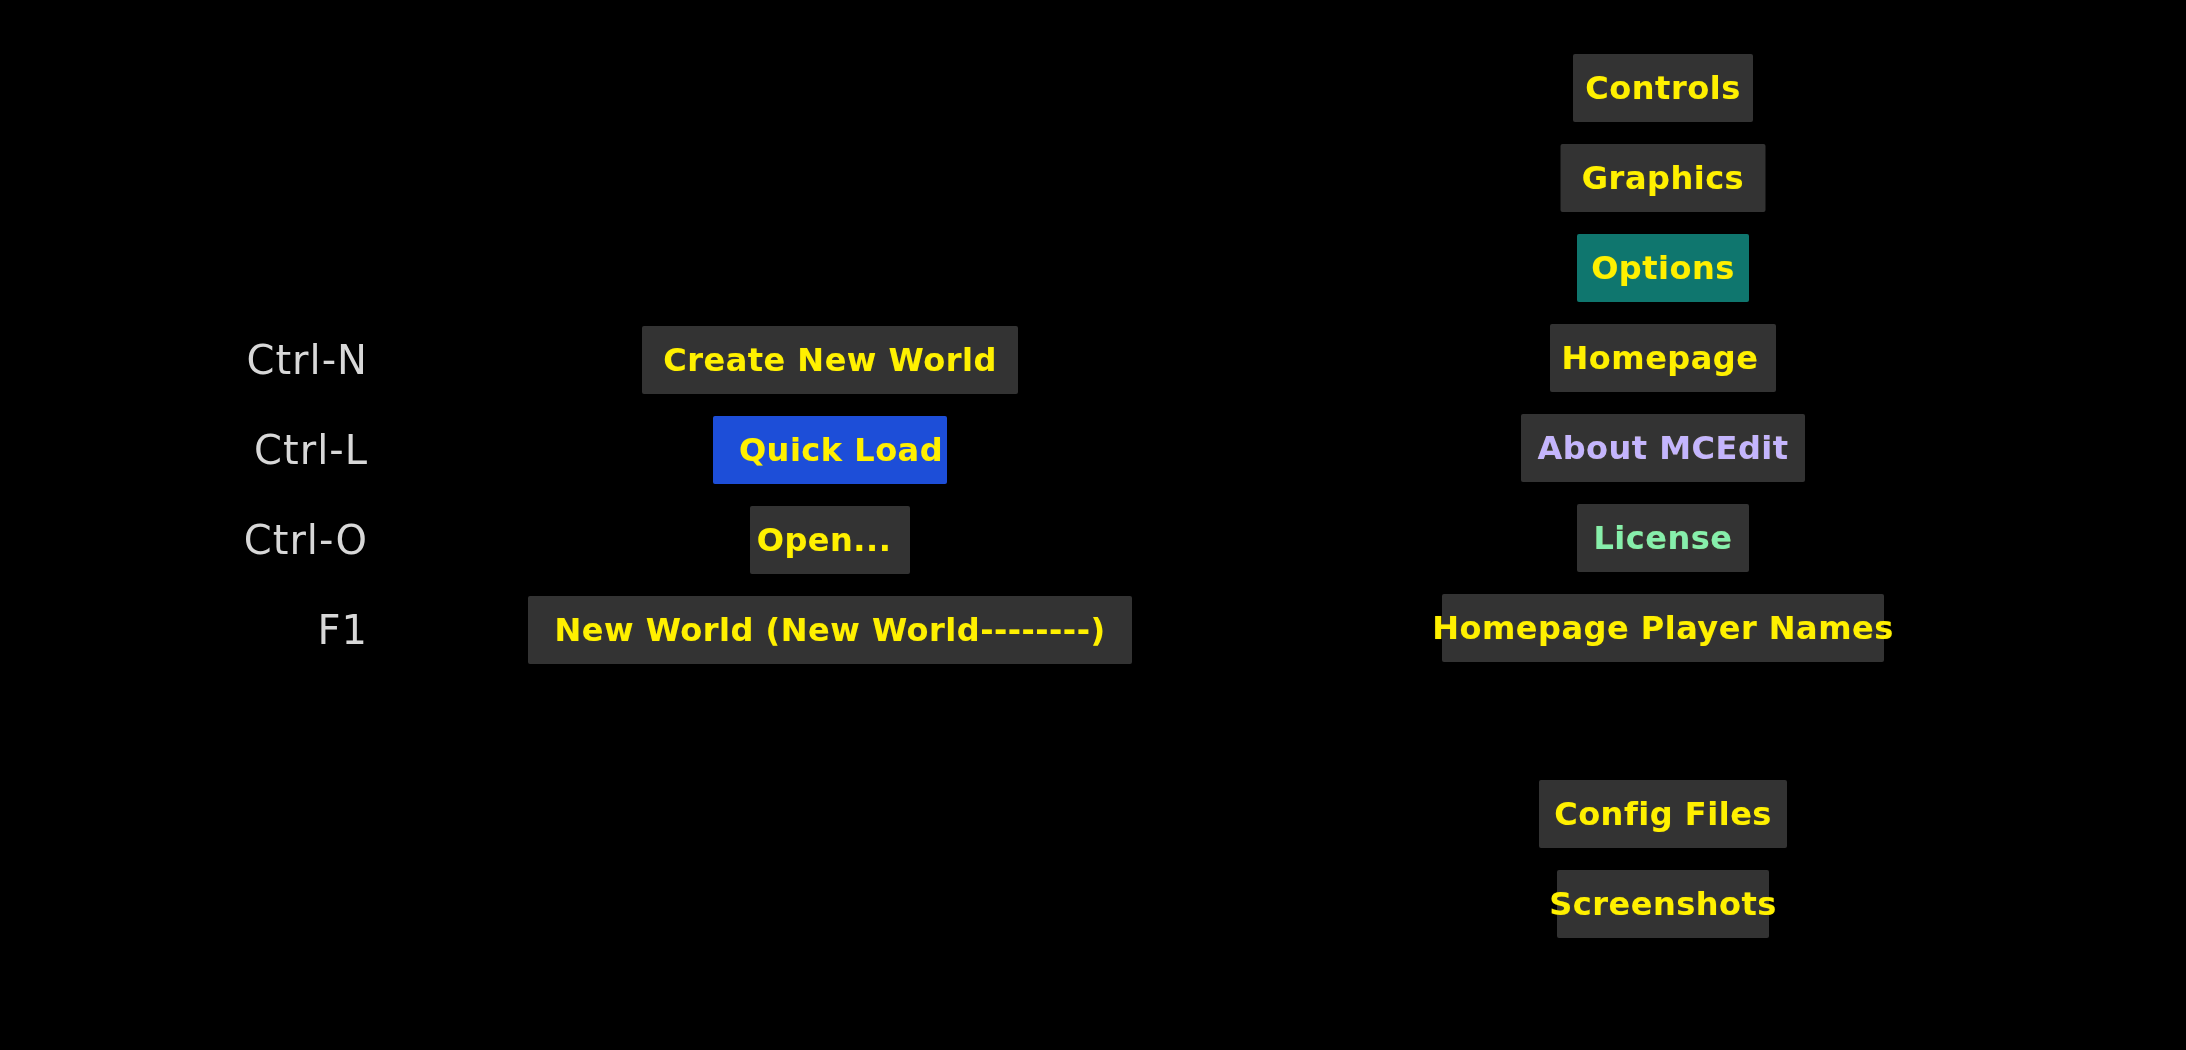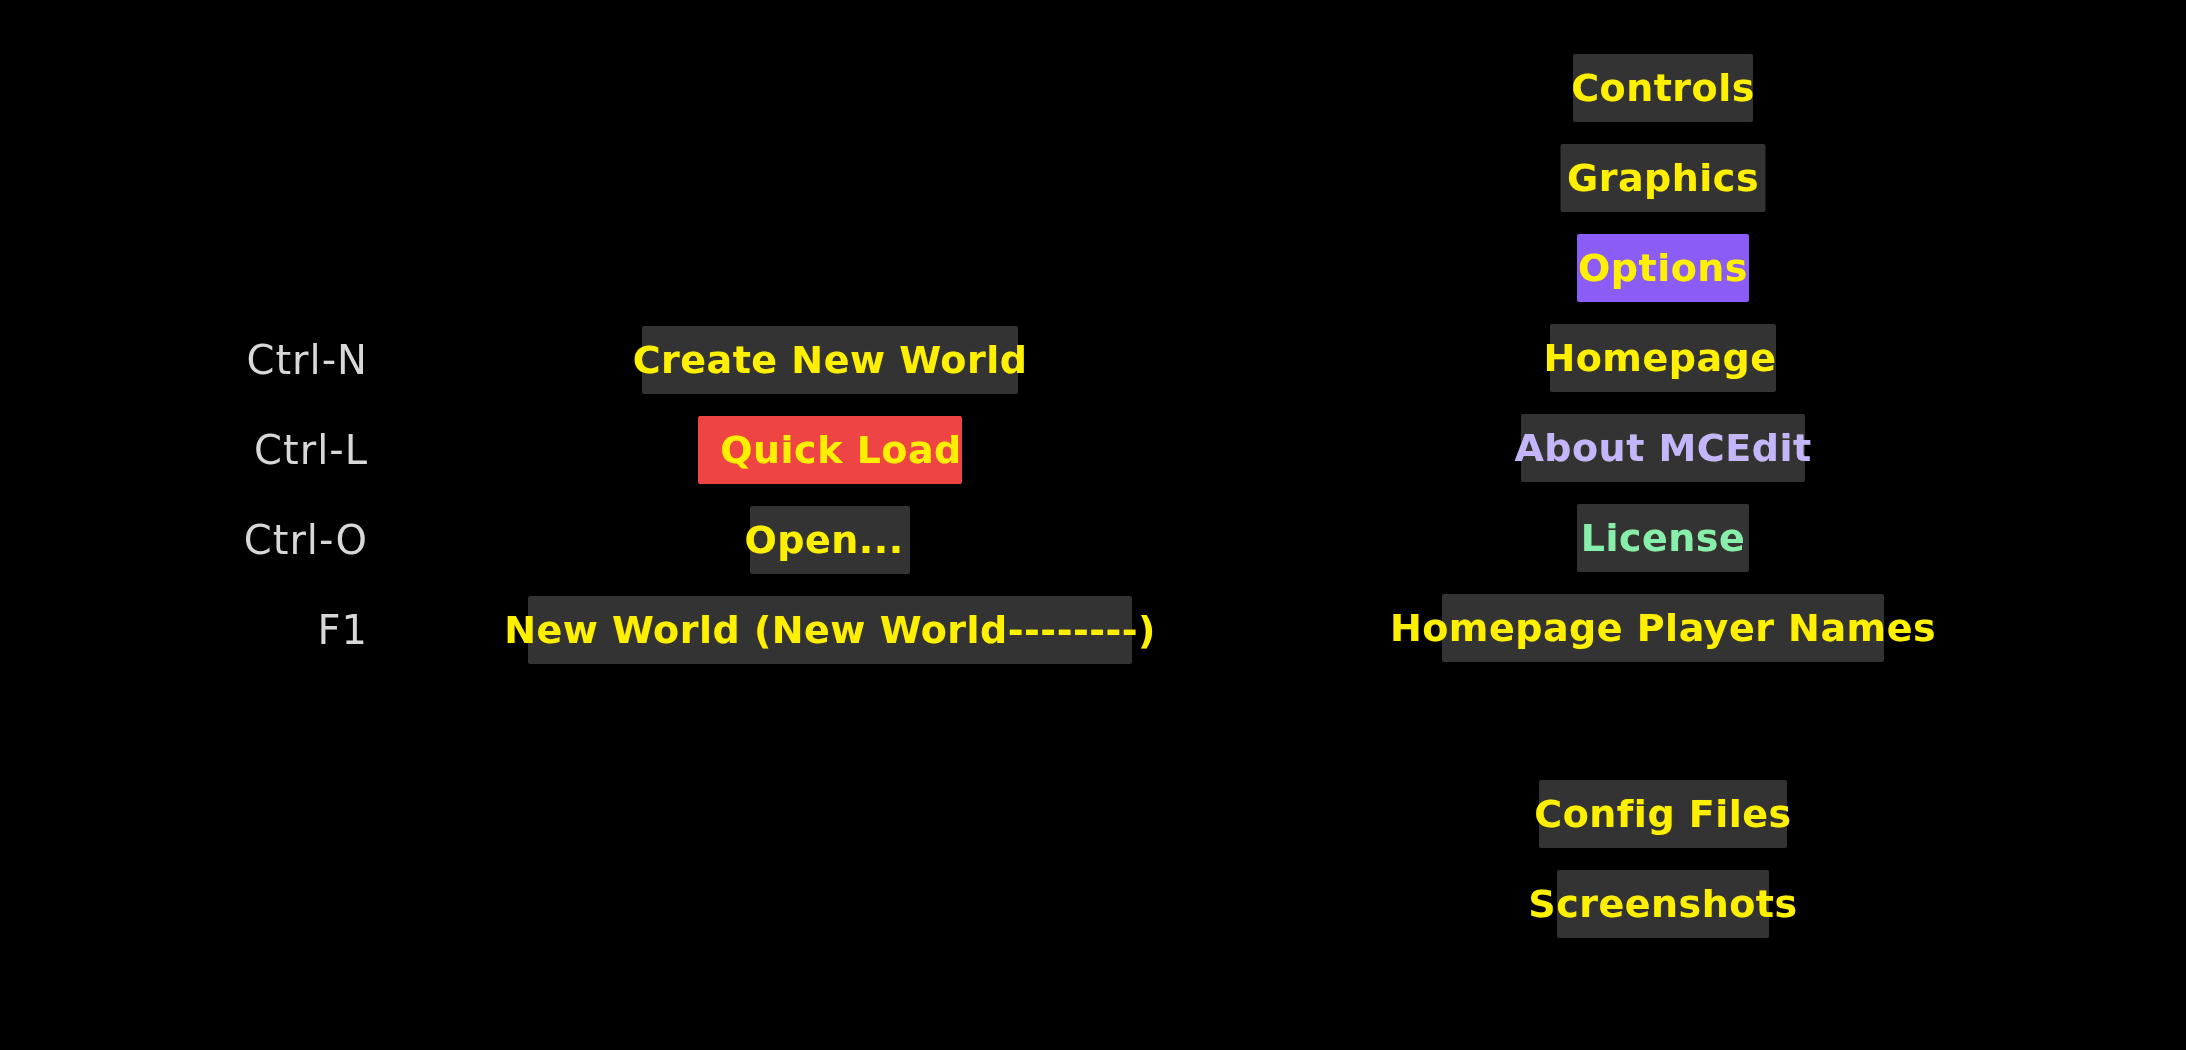--- a/index.html
+++ b/index.html
@@ -17,21 +17,21 @@
   }
 
   
   .btn {
     position: absolute;
     transform: translate(-50%, -50%);
     background: #333333;
     color: #fff000;
     font-family: "DejaVu Sans", sans-serif;
     font-weight: bold;
-    font-size: 38px;
+    font-size: 32px;
     line-height: 1;
     height: 68px;
     box-sizing: border-box;
     padding: 0 22px;
     display: flex;
     align-items: center;
     justify-content: center;
     white-space: nowrap;
     letter-spacing: 0.5px;
     cursor: pointer;
@@ -57,31 +57,31 @@
 </style>
 </head>
 <body>
 
 <div id="app" style="width: 2186px; height: 1050px; background: rgb(0, 0, 0);">
 
   <div id="left-column">
       <div class="shortcut" style="left: 368px; top: 360px; color: rgb(216, 216, 216);">Ctrl-N</div>
       <div class="btn" style="left: 830px; top: 360px; width: 376px; background: rgb(51, 51, 51); color: rgb(255, 240, 0);">Create New World</div>
       <div class="shortcut" style="left: 368px; top: 450px; color: rgb(216, 216, 216);">Ctrl-L</div>
-      <div class="btn" style="left: 830px; top: 450px; width: 264px; background: #ef4444; color: rgb(255, 240, 0); padding-left: 44px;">Quick Load</div>
+      <div class="btn" style="left: 830px; top: 450px; width: 234px; background: #1d4ed8; color: rgb(255, 240, 0); padding-left: 44px;">Quick Load</div>
       <div class="shortcut" style="left: 368px; top: 540px; color: rgb(216, 216, 216);">Ctrl-O</div>
       <div class="btn" style="left: 830px; top: 540px; width: 160px; background: rgb(51, 51, 51); color: rgb(255, 240, 0); padding-left: 10px;">Open...</div>
       <div class="shortcut" style="left: 368px; top: 630px; color: rgb(216, 216, 216);">F1</div>
       <div class="btn" style="left: 830px; top: 630px; width: 604px; background: rgb(51, 51, 51); color: rgb(255, 240, 0);">New World (New World--------)</div>
     </div>
 
   <div id="right-column">
       <div class="btn" style="left: 1663px; top: 88px; width: 180px; background: rgb(51, 51, 51); color: rgb(255, 240, 0);">Controls</div>
       <div class="btn" style="left: 1663px; top: 178px; width: 205px; background: rgb(51, 51, 51); color: rgb(255, 240, 0);">Graphics</div>
-      <div class="btn" style="left: 1663px; top: 268px; width: 172px; background: #8b5cf6; color: rgb(255, 240, 0);">Options</div>
+      <div class="btn" style="left: 1663px; top: 268px; width: 172px; background: #0f766e; color: rgb(255, 240, 0);">Options</div>
       <div class="btn" style="left: 1663px; top: 358px; width: 226px; background: rgb(51, 51, 51); color: rgb(255, 240, 0); padding-left: 16px;">Homepage</div>
       <div class="btn" style="left: 1663px; top: 448px; width: 284px; background: rgb(51, 51, 51); color: #c4b5fd;">About MCEdit</div>
       <div class="btn" style="left: 1663px; top: 538px; width: 172px; background: rgb(51, 51, 51); color: #86efac;">License</div>
       <div class="btn" style="left: 1663px; top: 628px; width: 442px; background: rgb(51, 51, 51); color: rgb(255, 240, 0);">Homepage Player Names</div>
       <div class="btn" style="left: 1663px; top: 814px; width: 248px; background: rgb(51, 51, 51); color: rgb(255, 240, 0);">Config Files</div>
       <div class="btn" style="left: 1663px; top: 904px; width: 212px; background: rgb(51, 51, 51); color: rgb(255, 240, 0);">Screenshots</div>
     </div>
 
 </div>
 

